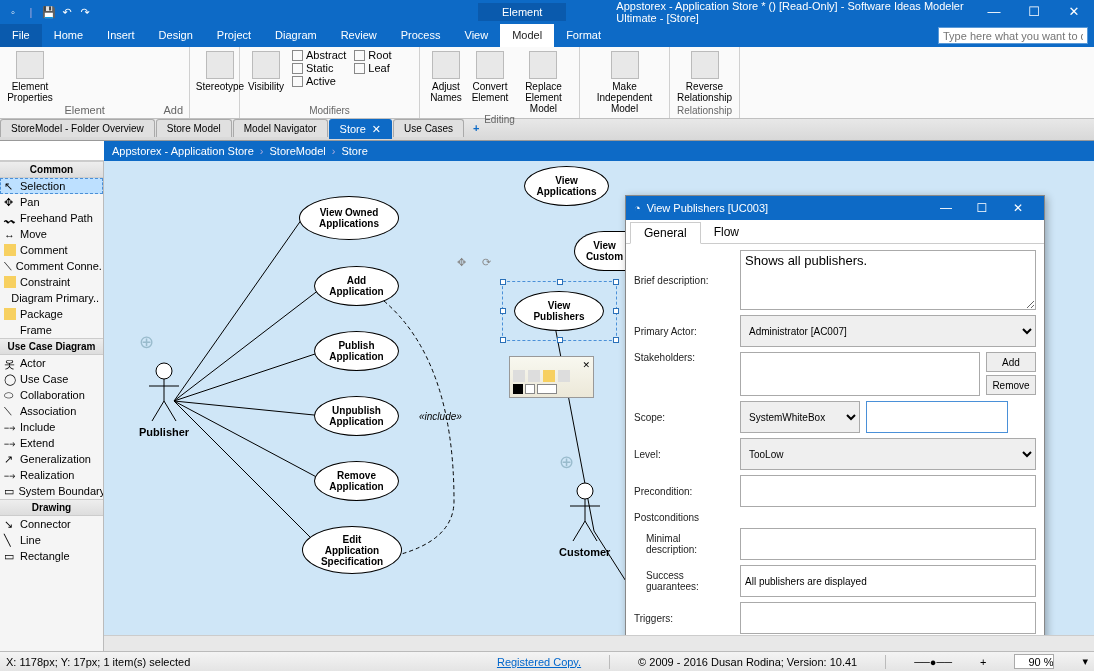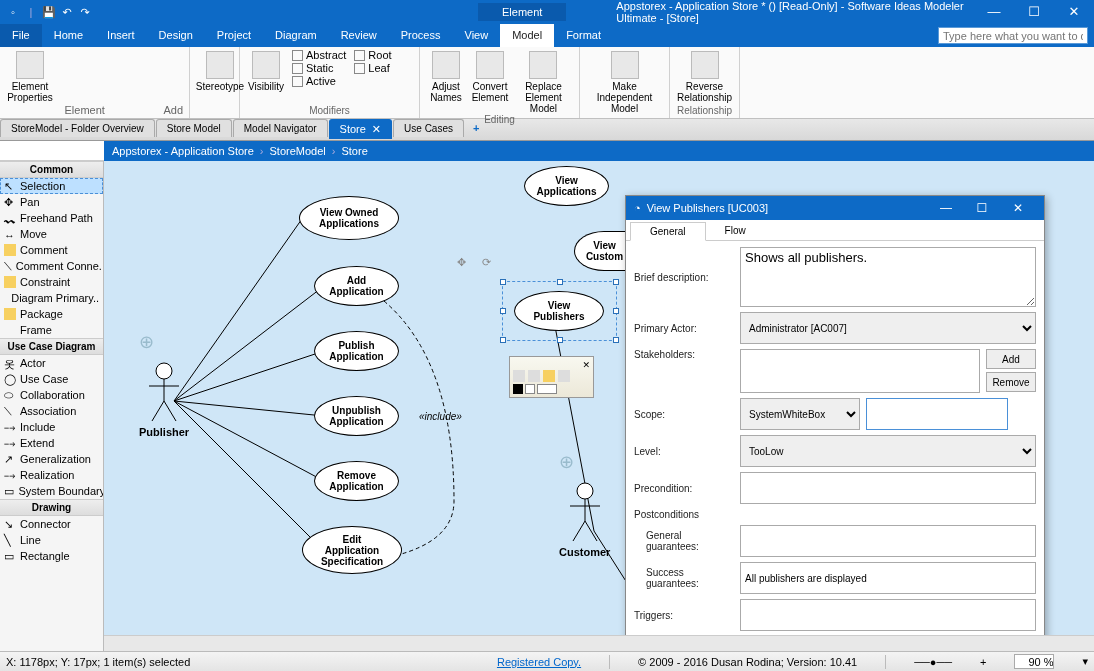--- a/index.html
+++ b/index.html
@@ -50,21 +50,21 @@
 .actor{position:absolute;text-align:center;font-weight:bold;font-size:10px}
 .actor svg{display:block;margin:0 auto}
 .sel-handles{position:absolute;border:1px dashed #4a90d8}
 .handle{position:absolute;width:6px;height:6px;background:#fff;border:1px solid #2a70b8}
 .floatpal{position:absolute;background:linear-gradient(#f8f8f0,#ece8d8);border:1px solid #999;width:85px;padding:3px}
 .dialog{position:absolute;left:625px;top:195px;width:420px;background:#fff;border:1px solid #888;box-shadow:2px 2px 8px rgba(0,0,0,.3)}
 .dlg-title{height:24px;background:#0d6ac6;color:#fff;display:flex;align-items:center;padding:0 8px}
 .dlg-title .t{flex:1}
 .dlg-title .wb{width:36px;text-align:center;font-size:12px}
 .dlg-tabs{display:flex;border-bottom:1px solid #ccc;padding:0 4px}
-.dlg-tab{padding:3px 19px;font-size:10px;margin-top:2px}
+.dlg-tab{padding:3px 13px;font-size:12px;margin-top:2px}
 .dlg-tab.active{border:1px solid #ccc;border-bottom:1px solid #fff;background:#fff;margin-bottom:-1px}
 .dlg-body{padding:6px 8px}
 .frow{display:flex;align-items:center;margin-bottom:5px;gap:6px}
 .frow .lbl{width:100px;font-size:10px;color:#222}
 .frow .lbl.indent{padding-left:12px}
 .frow input,.frow select,.frow textarea{flex:1;border:1px solid #aaa;font-size:10px;padding:2px 4px;height:32px}
 .frow textarea{height:60px;font-size:13px}
 .frow .btn{width:50px;height:20px;border:1px solid #aaa;background:#eee;font-size:10px}
 .statusbar{position:absolute;bottom:0;left:0;right:0;height:20px;background:linear-gradient(#f4f4f4,#e4e4e4);border-top:1px solid #bbb;display:flex;align-items:center;padding:0 6px;font-size:10px;gap:28px}
 .statusbar .sep{border-left:1px solid #bbb;height:14px}
@@ -447,21 +447,21 @@
         <select><option>TooLow</option></select>
       </div>
     <div class="frow">
         <div class="lbl">Precondition:</div>
         <input style="">
       </div>
     <div class="frow">
         <div class="lbl">Postconditions</div>
       </div>
     <div class="frow">
-        <div class="lbl indent">General guarantees:</div>
+        <div class="lbl indent">Minimal description:</div>
         <input style="">
       </div>
     <div class="frow">
         <div class="lbl indent">Success guarantees:</div>
         <input value="All publishers are displayed" style="">
       </div>
     <div class="frow">
         <div class="lbl">Triggers:</div>
         <input style="">
       </div>

